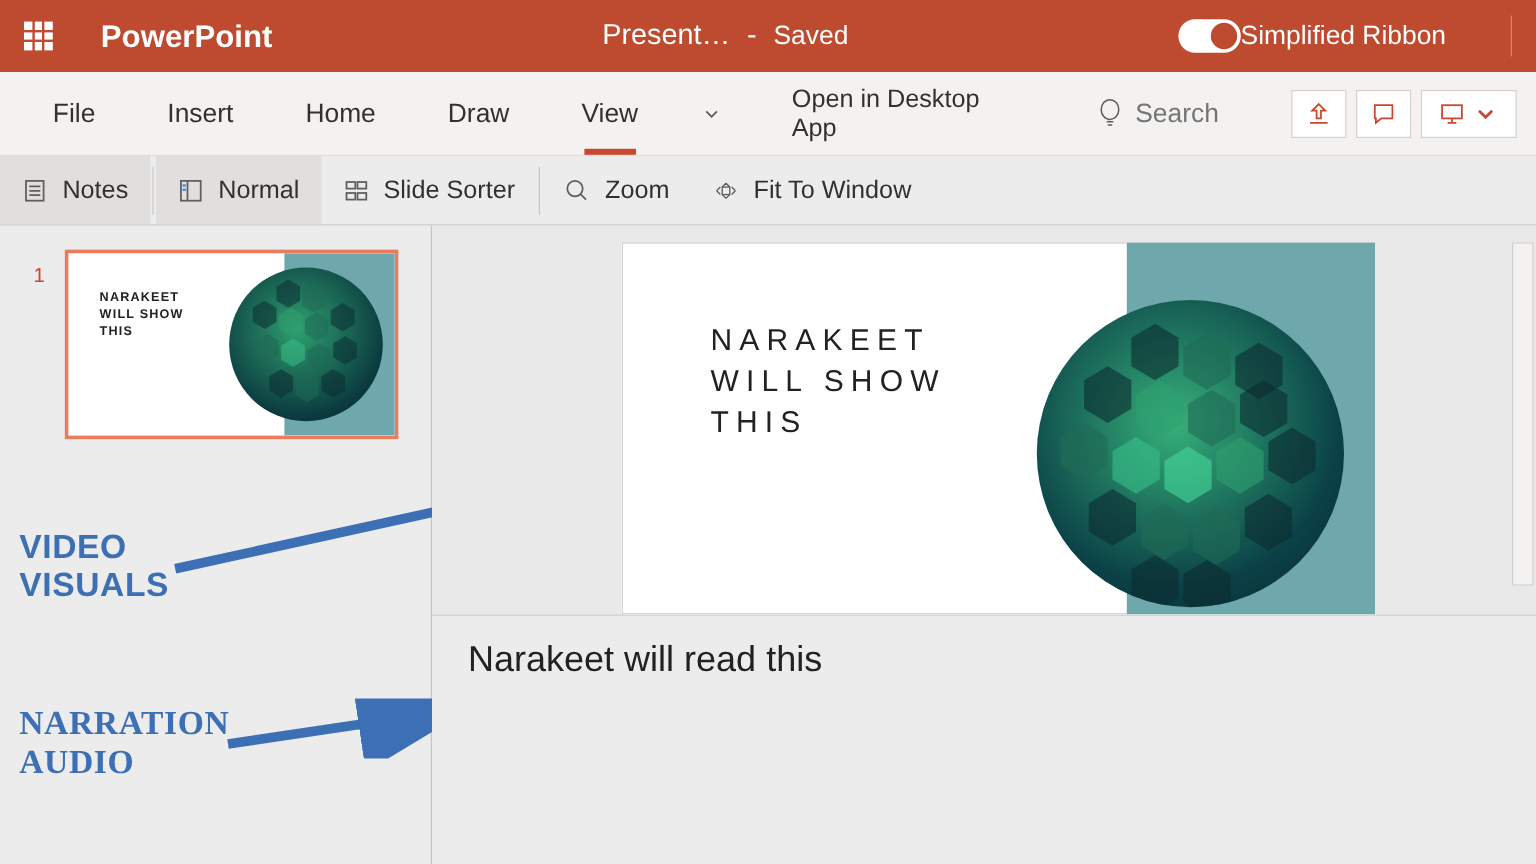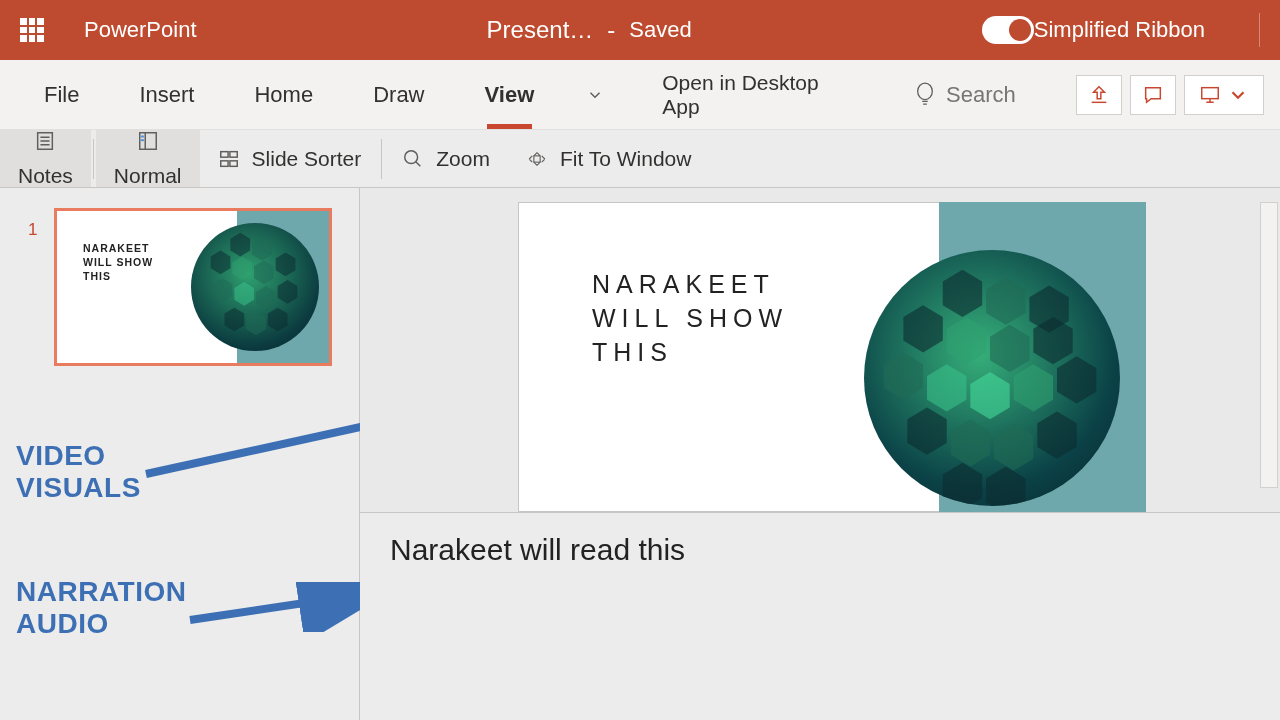--- a/index.html
+++ b/index.html
@@ -2,66 +2,66 @@
 <html><head>
 <meta charset="utf-8">
 <style>
   * { box-sizing: border-box; margin: 0; padding: 0; }
   body { font-family: "Segoe UI", -apple-system, Helvetica, Arial, sans-serif; width: 1280px; height: 720px; overflow: hidden; background: #e6e6e6; }
 
   
   .titlebar { background: #be4b2f; height: 60px; display: flex; align-items: center; color: #fff; padding: 0 20px; gap: 30px; }
   .waffle { width: 24px; height: 24px; display: grid; grid-template-columns: repeat(3,1fr); grid-template-rows: repeat(3,1fr); gap: 2px; }
   .waffle span { background: #fff; }
-  .app-name { font-size: 22px; font-weight: 400; margin-left: 10px; }
+  .app-name { font-size: 26px; font-weight: 700; margin-left: 10px; }
   .doc-area { flex: 1; display: flex; align-items: center; justify-content: center; gap: 14px; font-size: 24px; }
   .doc-name { font-weight: 400; }
   .dash { font-size: 24px; }
   .saved { font-size: 22px; }
   .toggle-wrap { display: flex; align-items: center; gap: 0; }
   .toggle { width: 52px; height: 28px; background: #fff; border-radius: 14px; position: relative; }
   .toggle-knob { width: 22px; height: 22px; background: #be4b2f; border-radius: 50%; position: absolute; top: 3px; right: 3px; }
   .toggle-label { font-size: 22px; }
   .titlebar-sep { width: 1px; height: 34px; background: rgba(255,255,255,.35); margin-left: 24px; }
 
   
   .ribbon-tabs { background: #f3f2f1; height: 70px; display: flex; align-items: center; padding: 0 0 0 26px; gap: 0; position: relative; border-bottom: 1px solid #e0e0e0; }
   .tab { font-size: 22px; color: #323130; padding: 0 18px; height: 100%; display: flex; align-items: center; cursor: default; position: relative; }
   .tab + .tab { margin-left: 24px; }
-  .tab.active { font-weight: 700; }
+  .tab.active { font-weight: 400; }
   .tab.active::after { content: ""; position: absolute; left: 20px; right: 20px; bottom: 0; height: 5px; background: #c8472e; }
   .chevron-tab { padding: 0 10px; color: #605e5c; }
   .open-desktop { margin-left: 30px; font-size: 21px; color: #323130; padding: 0 18px; display:flex; align-items:center; height:100%;}
   .search-wrap { display: flex; align-items: center; gap: 10px; margin-left: 40px; }
   .bulb { width: 22px; height: 28px; }
   .search-input { border: none; background: transparent; font-size: 22px; color: #a19f9d; outline: none; width: 130px; }
   .ribbon-right { margin-left: auto; display: flex; gap: 8px; padding-right: 16px; }
   .rbtn { width: 46px; height: 40px; background: #fff; border: 1px solid #d2d0ce; display:flex; align-items:center; justify-content:center; }
   .rbtn svg { width: 22px; height: 22px; }
   .rbtn.split { width: 80px; gap:6px; }
 
   
   .toolbar { background: #ececec; height: 58px; display: flex; align-items: center; border-bottom: 1px solid #c8c6c4; }
   .tool { height: 100%; display: flex; align-items: center; gap: 12px; padding: 0 18px; font-size: 21px; color: #323130; }
-  .tool.selected { background: #e0dfdd; flex-direction: column; }
+  .tool.selected { background: #e0dfdd; }
   .tool-sep { width: 1px; height: 40px; background: #c8c6c4; margin: 0 2px; }
   .icon20 { width: 22px; height: 22px; flex: 0 0 22px; display:flex; align-items:center; justify-content:center; }
 
   
   .workspace { display: flex; height: calc(720px - 60px - 70px - 58px); }
   .thumb-pane { width: 360px; background: #ececec; border-right: 1px solid #c8c6c4; padding: 20px 14px 10px 20px; position: relative; }
   .slide-num { color:#c8472e; font-size: 17px; position:absolute; left:28px; top:32px; }
   .thumb { margin-left: 34px; width: 278px; height: 158px; border: 3px solid #e97b5e; background:#fff; position:relative; overflow:hidden; }
   .thumb .accent { position:absolute; right:0; top:0; width: 34%; height:100%; background:#6ea8ad; }
   .thumb .txt { position:absolute; left:26px; top:30px; font-size:10.5px; letter-spacing:1px; font-weight:700; color:#222; line-height:1.35; }
   .thumb .sphere { position:absolute; right:10px; top:12px; width:128px; height:128px; border-radius:50%; background: radial-gradient(circle at 45% 40%, #2fa06f 0%, #0b3a3f 70%, #07222a 100%); overflow:hidden; }
 
   .annot { position:absolute; left:16px; font-size:28px; font-weight:700; color:#3d6fb4; letter-spacing:.5px; line-height:1.15; }
   .annot.a1 { top:252px; }
-  .annot.a2 { top:388px; }
+  .annot.a2 { top:400px;font-family:Liberation Serif, serif; }
 
   .editor-pane { flex:1; display:flex; flex-direction:column; position:relative; }
   .slide-canvas { flex: 0 0 320px; background:#e9e9e9; display:flex; justify-content:flex-start; padding: 14px 0 0 158px; position:relative; }
   .slide { width: 628px; height: 310px; background:#fff; box-shadow: 0 0 0 1px #c8c6c4 inset; position:relative; overflow:hidden; }
   .slide .accent { position:absolute; right:0; top:0; width: 33%; height:100%; background:#6ea8ad; }
   .slide .maintxt { position:absolute; left:74px; top:66px; font-size:25px; letter-spacing:6px; font-weight:500; color:#222; line-height:1.35; }
   .slide .sphere-lg { position:absolute; right:26px; top:48px; width:256px; height:256px; border-radius:50%; background: radial-gradient(circle at 45% 40%, #36b07a 0%, #0b4247 65%, #06232c 100%); overflow:hidden; }
 
   .notes-area { flex:1; background:#ececec; border-top:1px solid #c8c6c4; padding: 20px 30px; font-size:30px; color:#222; }
 

